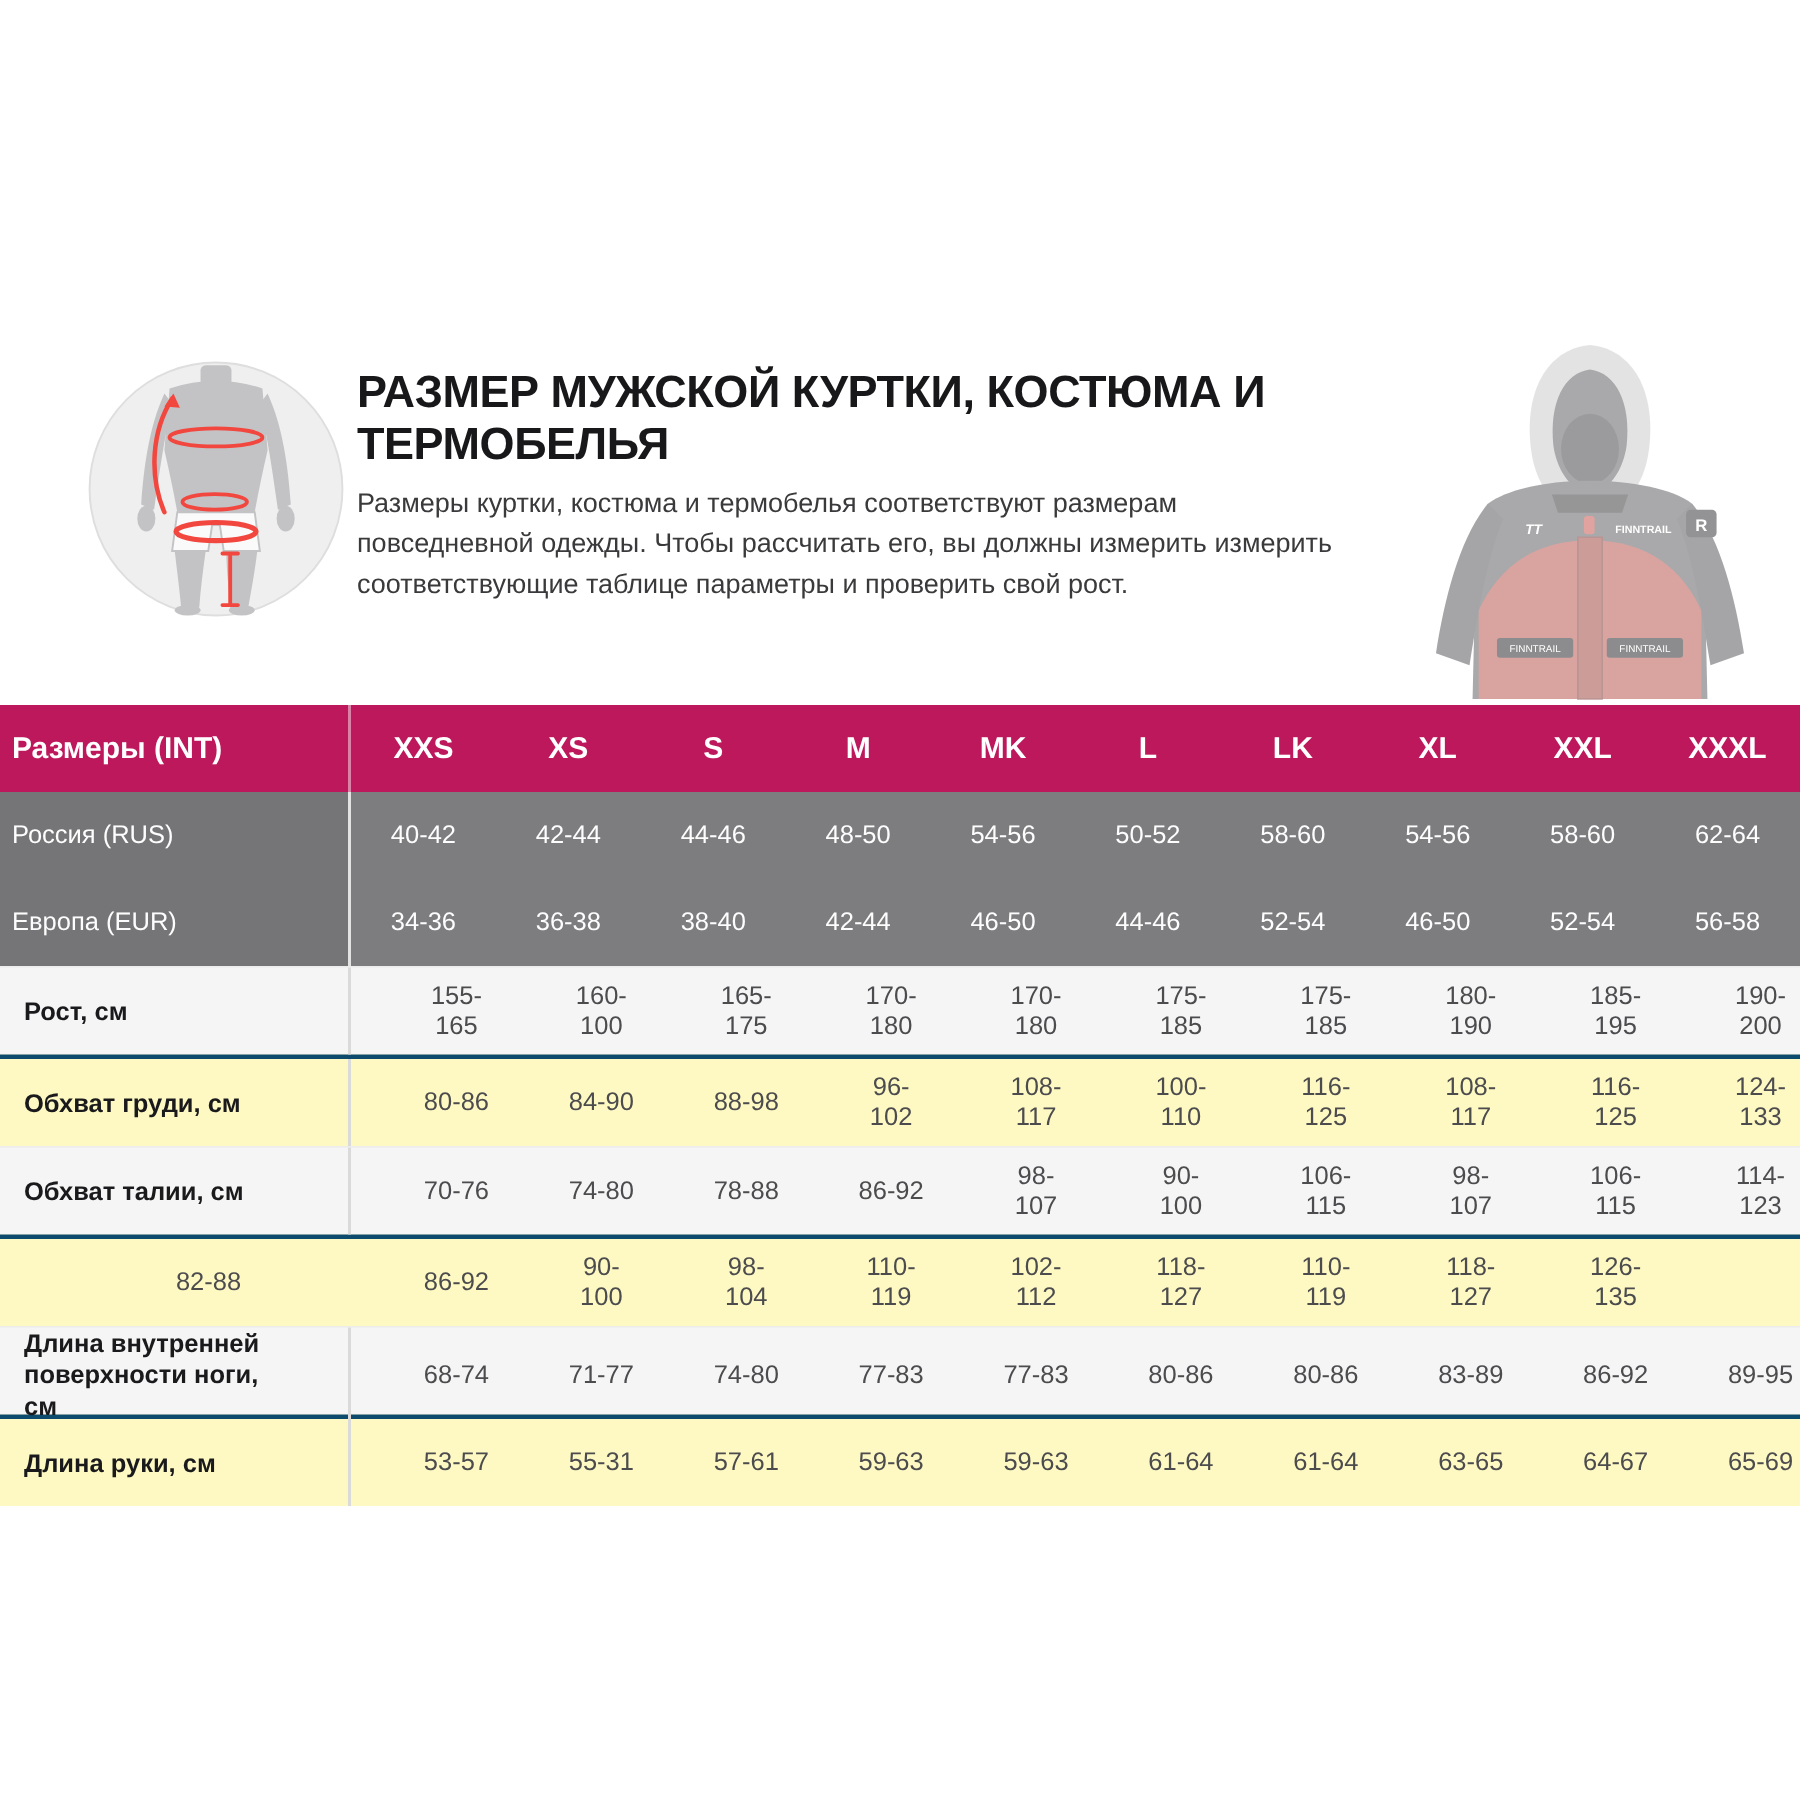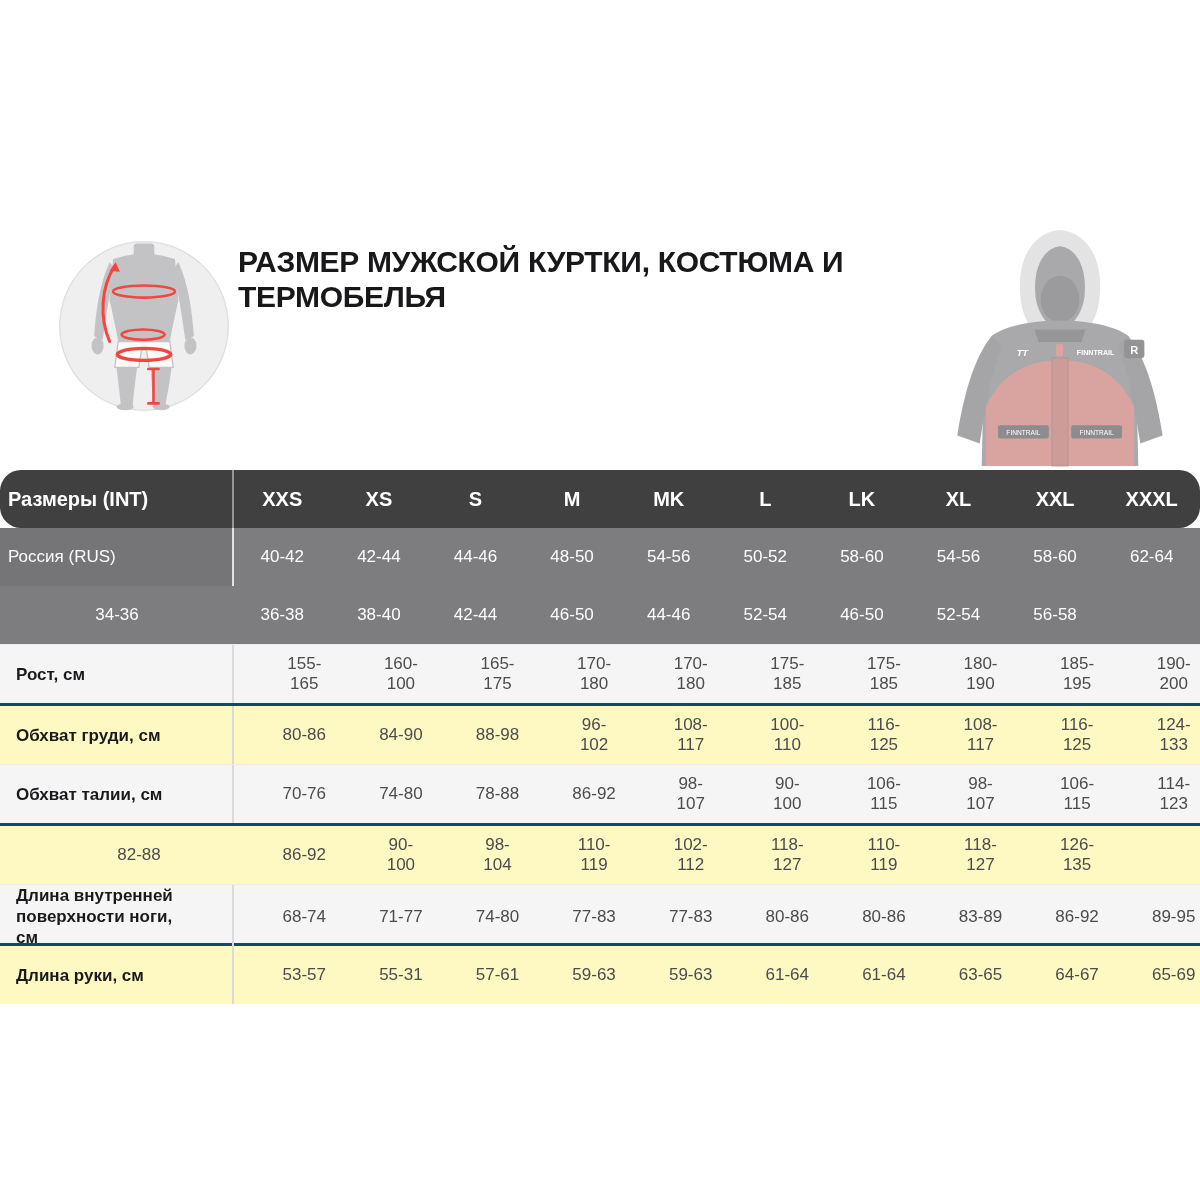--- a/index.html
+++ b/index.html
@@ -16,21 +16,21 @@
   .jacket{position:absolute;left:932px;top:226px;width:256px;height:244px;
           overflow:hidden;opacity:.5;filter:saturate(.85);}
 
   
   .size-table{position:absolute;left:0;top:470px;width:1200px;}
   .t-row{display:grid;grid-template-columns:234px repeat(10,1fr);height:58px;align-items:center;}
   .label-cell{height:100%;display:flex;align-items:center;box-sizing:border-box;
               padding-left:8px;padding-right:34px;border-right:2px solid transparent;}
   .data-cell{text-align:center;}
 
-  .row-header{background:#404040;border-radius:21px;}
+  .row-header{background:#be185d;}
   .row-header .label-cell{font-size:20px;font-weight:700;color:#fff;border-right-color:rgba(255,255,255,.45);}
   .row-header .data-cell{font-size:20px;font-weight:700;color:#fff;}
 
   .row-gray{background:#7d7d80;}
   .row-gray .label-cell{background:#757578;font-size:17px;color:#fdfdfd;border-right-color:rgba(255,255,255,.8);}
   .row-gray .data-cell{font-size:17px;color:#fdfdfd;}
 
   .row-shaded{background:#f5f5f6;border-top:1px solid #ececec;}
   .row-white{background:#fef9c3;border-top:3px solid #0c4a6e;}
   .row-shaded .label-cell,.row-white .label-cell{
@@ -63,20 +63,21 @@
         <ellipse cx="99" cy="110" rx="25" ry="6"></ellipse>
         <ellipse cx="100" cy="133" rx="31" ry="7" stroke-width="4"></ellipse>
         <path d="M111,150 L111,190 M105,150 L117,150 M105,190 L117,190"></path>
         <path d="M60,118 C48,90 50,55 66,30" stroke-width="3.5"></path>
         <path d="M60,36 L67,26 L72,37" fill="#f2473f" stroke="none"></path>
       </g>
     </svg>
   </div>
 
   <h1 class="intro-title">РАЗМЕР МУЖСКОЙ КУРТКИ, КОСТЮМА И ТЕРМОБЕЛЬЯ</h1>
+  <p class="intro-desc">Размеры куртки, костюма и термобелья соответствуют размерам повседневной одежды. Чтобы рассчитать его, вы должны измерить измерить соответствующие таблице параметры и проверить свой рост.</p>
 
   <div class="jacket">
     <svg viewBox="0 0 250 240" width="256" height="244">
       <path d="M125,4 C100,6 82,30 86,70 C88,88 94,98 100,104 L150,104 C156,98 162,88 164,70 C168,30 150,6 125,4 Z" fill="#c9c9cb"></path>
       <path d="M125,20 C108,22 98,42 101,70 C103,84 110,95 118,99 L132,99 C140,95 147,84 149,70 C152,42 142,22 125,20 Z" fill="#55555a"></path>
       <ellipse cx="125" cy="72" rx="19" ry="23" fill="#3a3a3f"></ellipse>
       <path d="M58,108 C85,88 165,88 192,108 L200,150 L202,236 L48,236 L50,150 Z" fill="#55555a"></path>
       <path d="M52,236 L52,178 C64,152 86,132 125,132 C164,132 186,152 198,178 L198,236 Z" fill="#c4473f"></path>
       <path d="M58,108 C40,130 30,168 24,206 L46,214 C52,176 58,142 68,118 Z" fill="#4e4e53"></path>
       <path d="M192,108 C210,130 220,168 226,206 L204,214 C198,176 192,142 182,118 Z" fill="#4e4e53"></path>
@@ -115,20 +116,21 @@
         <div class="data-cell">44-46</div>
         <div class="data-cell">48-50</div>
         <div class="data-cell">54-56</div>
         <div class="data-cell">50-52</div>
         <div class="data-cell">58-60</div>
         <div class="data-cell">54-56</div>
         <div class="data-cell">58-60</div>
         <div class="data-cell">62-64</div>
       </div>
       <div class="t-row row-gray">
+        <div class="label-cell">Европа (EUR)</div>
         <div class="data-cell">34-36</div>
         <div class="data-cell">36-38</div>
         <div class="data-cell">38-40</div>
         <div class="data-cell">42-44</div>
         <div class="data-cell">46-50</div>
         <div class="data-cell">44-46</div>
         <div class="data-cell">52-54</div>
         <div class="data-cell">46-50</div>
         <div class="data-cell">52-54</div>
         <div class="data-cell">56-58</div>

